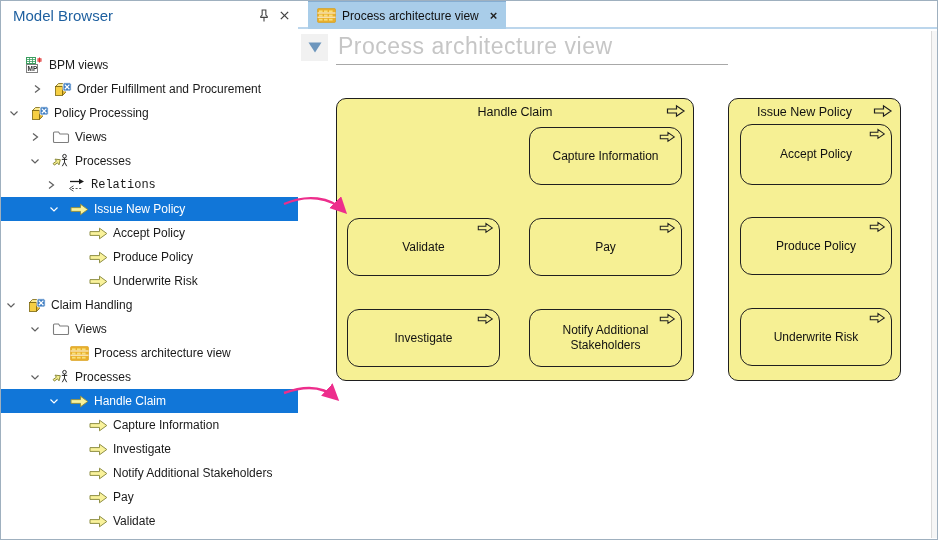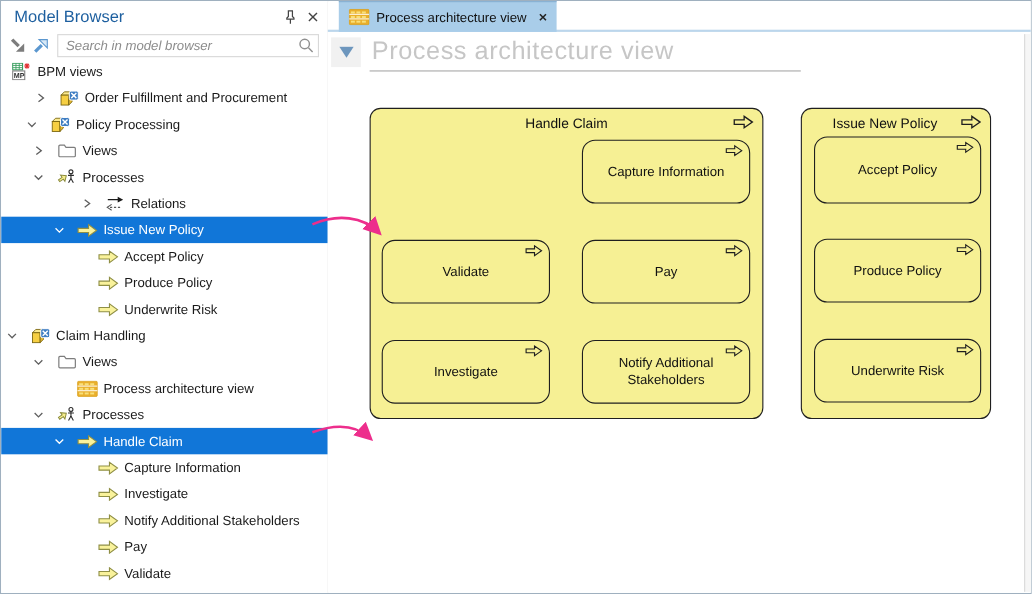--- a/index.html
+++ b/index.html
@@ -75,43 +75,22 @@
               <line x1="6.5" y1="9.5" x2="6.5" y2="14" stroke="#444" stroke-width="1.2"></line>
             </svg>
           </span>
         <span class="hbtn">
             <svg width="11" height="11" viewBox="0 0 12 12">
               <path d="M2 2 L10 10 M10 2 L2 10" stroke="#444" stroke-width="1.4"></path>
             </svg>
           </span>
       </span>
     </div>
-    <div class="btoolbar">
-      <span class="navbtn">
-          <svg width="17" height="17" viewBox="0 0 17 17">
-            <line x1="3" y1="3" x2="9" y2="9" stroke="#7d7d7d" stroke-width="3"></line>
-            <polygon points="14,14 14,6.5 6.5,14" fill="#7d7d7d"></polygon>
-          </svg>
-        </span>
-      <span class="navbtn">
-          <svg width="17" height="17" viewBox="0 0 17 17">
-            <line x1="3" y1="14" x2="9" y2="8" stroke="#5b97cf" stroke-width="3"></line>
-            <polygon points="14,3 6.5,3 14,10.5" fill="#d7e8f6" stroke="#5b97cf" stroke-width="1"></polygon>
-          </svg>
-        </span>
-      <div class="searchbox">
-        <input placeholder="Search in model browser" style="">
-        <span class="sicon"><svg width="15" height="15" viewBox="0 0 15 15">
-              <circle cx="6" cy="6" r="4.3" fill="none" stroke="#8f8f8f" stroke-width="1.3"></circle>
-              <line x1="9.4" y1="9.4" x2="13.2" y2="13.2" stroke="#8f8f8f" stroke-width="1.3"></line>
-            </svg></span>
-      </div>
-    </div>
     <div id="tree">
-        <div class="trow" style="padding-left: 9px;">
+        <div class="trow" style="padding-left: 24px;">
           <span class="ticon">
             <svg width="18" height="16" viewBox="0 0 18 16">
               <rect x="0.5" y="0.5" width="9" height="6" fill="#fff" stroke="#3a9e5f"></rect>
               <path d="M0.5 2.5 h9 M0.5 4.5 h9 M3.5 0.5 v6 M6.5 0.5 v6" stroke="#3a9e5f" stroke-width="0.8"></path>
               <path d="M13.5 0.5 v5 M11 3 h5 M11.7 1 l3.6 4 M15.3 1 l-3.6 4" stroke="#e03131" stroke-width="1"></path>
               <rect x="0.5" y="7.5" width="11" height="8" fill="#fff" stroke="#808080"></rect>
               <text x="1.6" y="14" font-size="6.5" font-weight="bold" fill="#333" font-family="Liberation Sans, sans-serif">MP</text>
             </svg>
           </span>
           <span>BPM views</span>
@@ -126,21 +105,21 @@
             <svg width="18" height="15" viewBox="0 0 18 15">
               <polygon points="1.5,4.5 4.5,1.5 11.5,1.5 8.5,4.5" fill="#fae98e" stroke="#7a650f" stroke-width="0.8"></polygon>
               <rect x="1.5" y="4.5" width="7" height="9" fill="#f6cf43" stroke="#7a650f" stroke-width="0.8"></rect>
               <polygon points="8.5,4.5 11.5,1.5 11.5,10.5 8.5,13.5" fill="#e2b52e" stroke="#7a650f" stroke-width="0.8"></polygon>
               <rect x="9" y="0.8" width="8.2" height="8.2" rx="1.6" fill="#3e7dc2" stroke="#fff" stroke-width="0.9"></rect>
               <path d="M10.8 2.6 L15.4 7.2 M15.4 2.6 L10.8 7.2" stroke="#fff" stroke-width="1.3"></path>
             </svg>
           </span>
           <span>Order Fulfillment and Procurement</span>
         </div>
-        <div class="trow" style="padding-left: 22px;">
+        <div class="trow" style="padding-left: 7px;">
           <span class="chev">
             <svg width="12" height="12" viewBox="0 0 12 12">
               <polyline points="2.5,4.5 6,8 9.5,4.5" fill="none" stroke="currentColor" stroke-width="1.2"></polyline>
             </svg>
           </span>
           <span class="ticon">
             <svg width="18" height="15" viewBox="0 0 18 15">
               <polygon points="1.5,4.5 4.5,1.5 11.5,1.5 8.5,4.5" fill="#fae98e" stroke="#7a650f" stroke-width="0.8"></polygon>
               <rect x="1.5" y="4.5" width="7" height="9" fill="#f6cf43" stroke="#7a650f" stroke-width="0.8"></rect>
               <polygon points="8.5,4.5 11.5,1.5 11.5,10.5 8.5,13.5" fill="#e2b52e" stroke="#7a650f" stroke-width="0.8"></polygon>
@@ -171,21 +150,21 @@
           </span>
           <span class="ticon">
             <svg width="18" height="16" viewBox="0 0 18 16">
               <polygon points="1,8 5,8 5,5.5 9,9 5,12.5 5,10 1,10" transform="rotate(-35 5 9)" fill="#f7ef8f" stroke="#8a8a3c" stroke-width="0.9"></polygon>
               <circle cx="12.5" cy="3.2" r="1.8" fill="none" stroke="#2b2b2b" stroke-width="1"></circle>
               <path d="M12.5 5 v4.2 M9.8 6.4 h5.4 M12.5 9.2 l-2.2 4 M12.5 9.2 l2.2 4" fill="none" stroke="#2b2b2b" stroke-width="1"></path>
             </svg>
           </span>
           <span>Processes</span>
         </div>
-        <div class="trow" style="padding-left: 72px;">
+        <div class="trow" style="padding-left: 44px; font-family: Liberation Mono, monospace;">
           <span class="chev">
             <svg width="12" height="12" viewBox="0 0 12 12">
               <polyline points="4,2.5 8.5,6 4,9.5" fill="none" stroke="currentColor" stroke-width="1.2"></polyline>
             </svg>
           </span>
           <span class="ticon">
             <svg width="18" height="16" viewBox="0 0 18 16">
               <line x1="2" y1="4.5" x2="12" y2="4.5" stroke="#1a1a1a" stroke-width="1.3"></line>
               <polygon points="16,4.5 11,1.8 11,7.2" fill="#1a1a1a"></polygon>
               <line x1="4" y1="11.5" x2="14" y2="11.5" stroke="#555" stroke-width="1" stroke-dasharray="2,1.6"></line>

